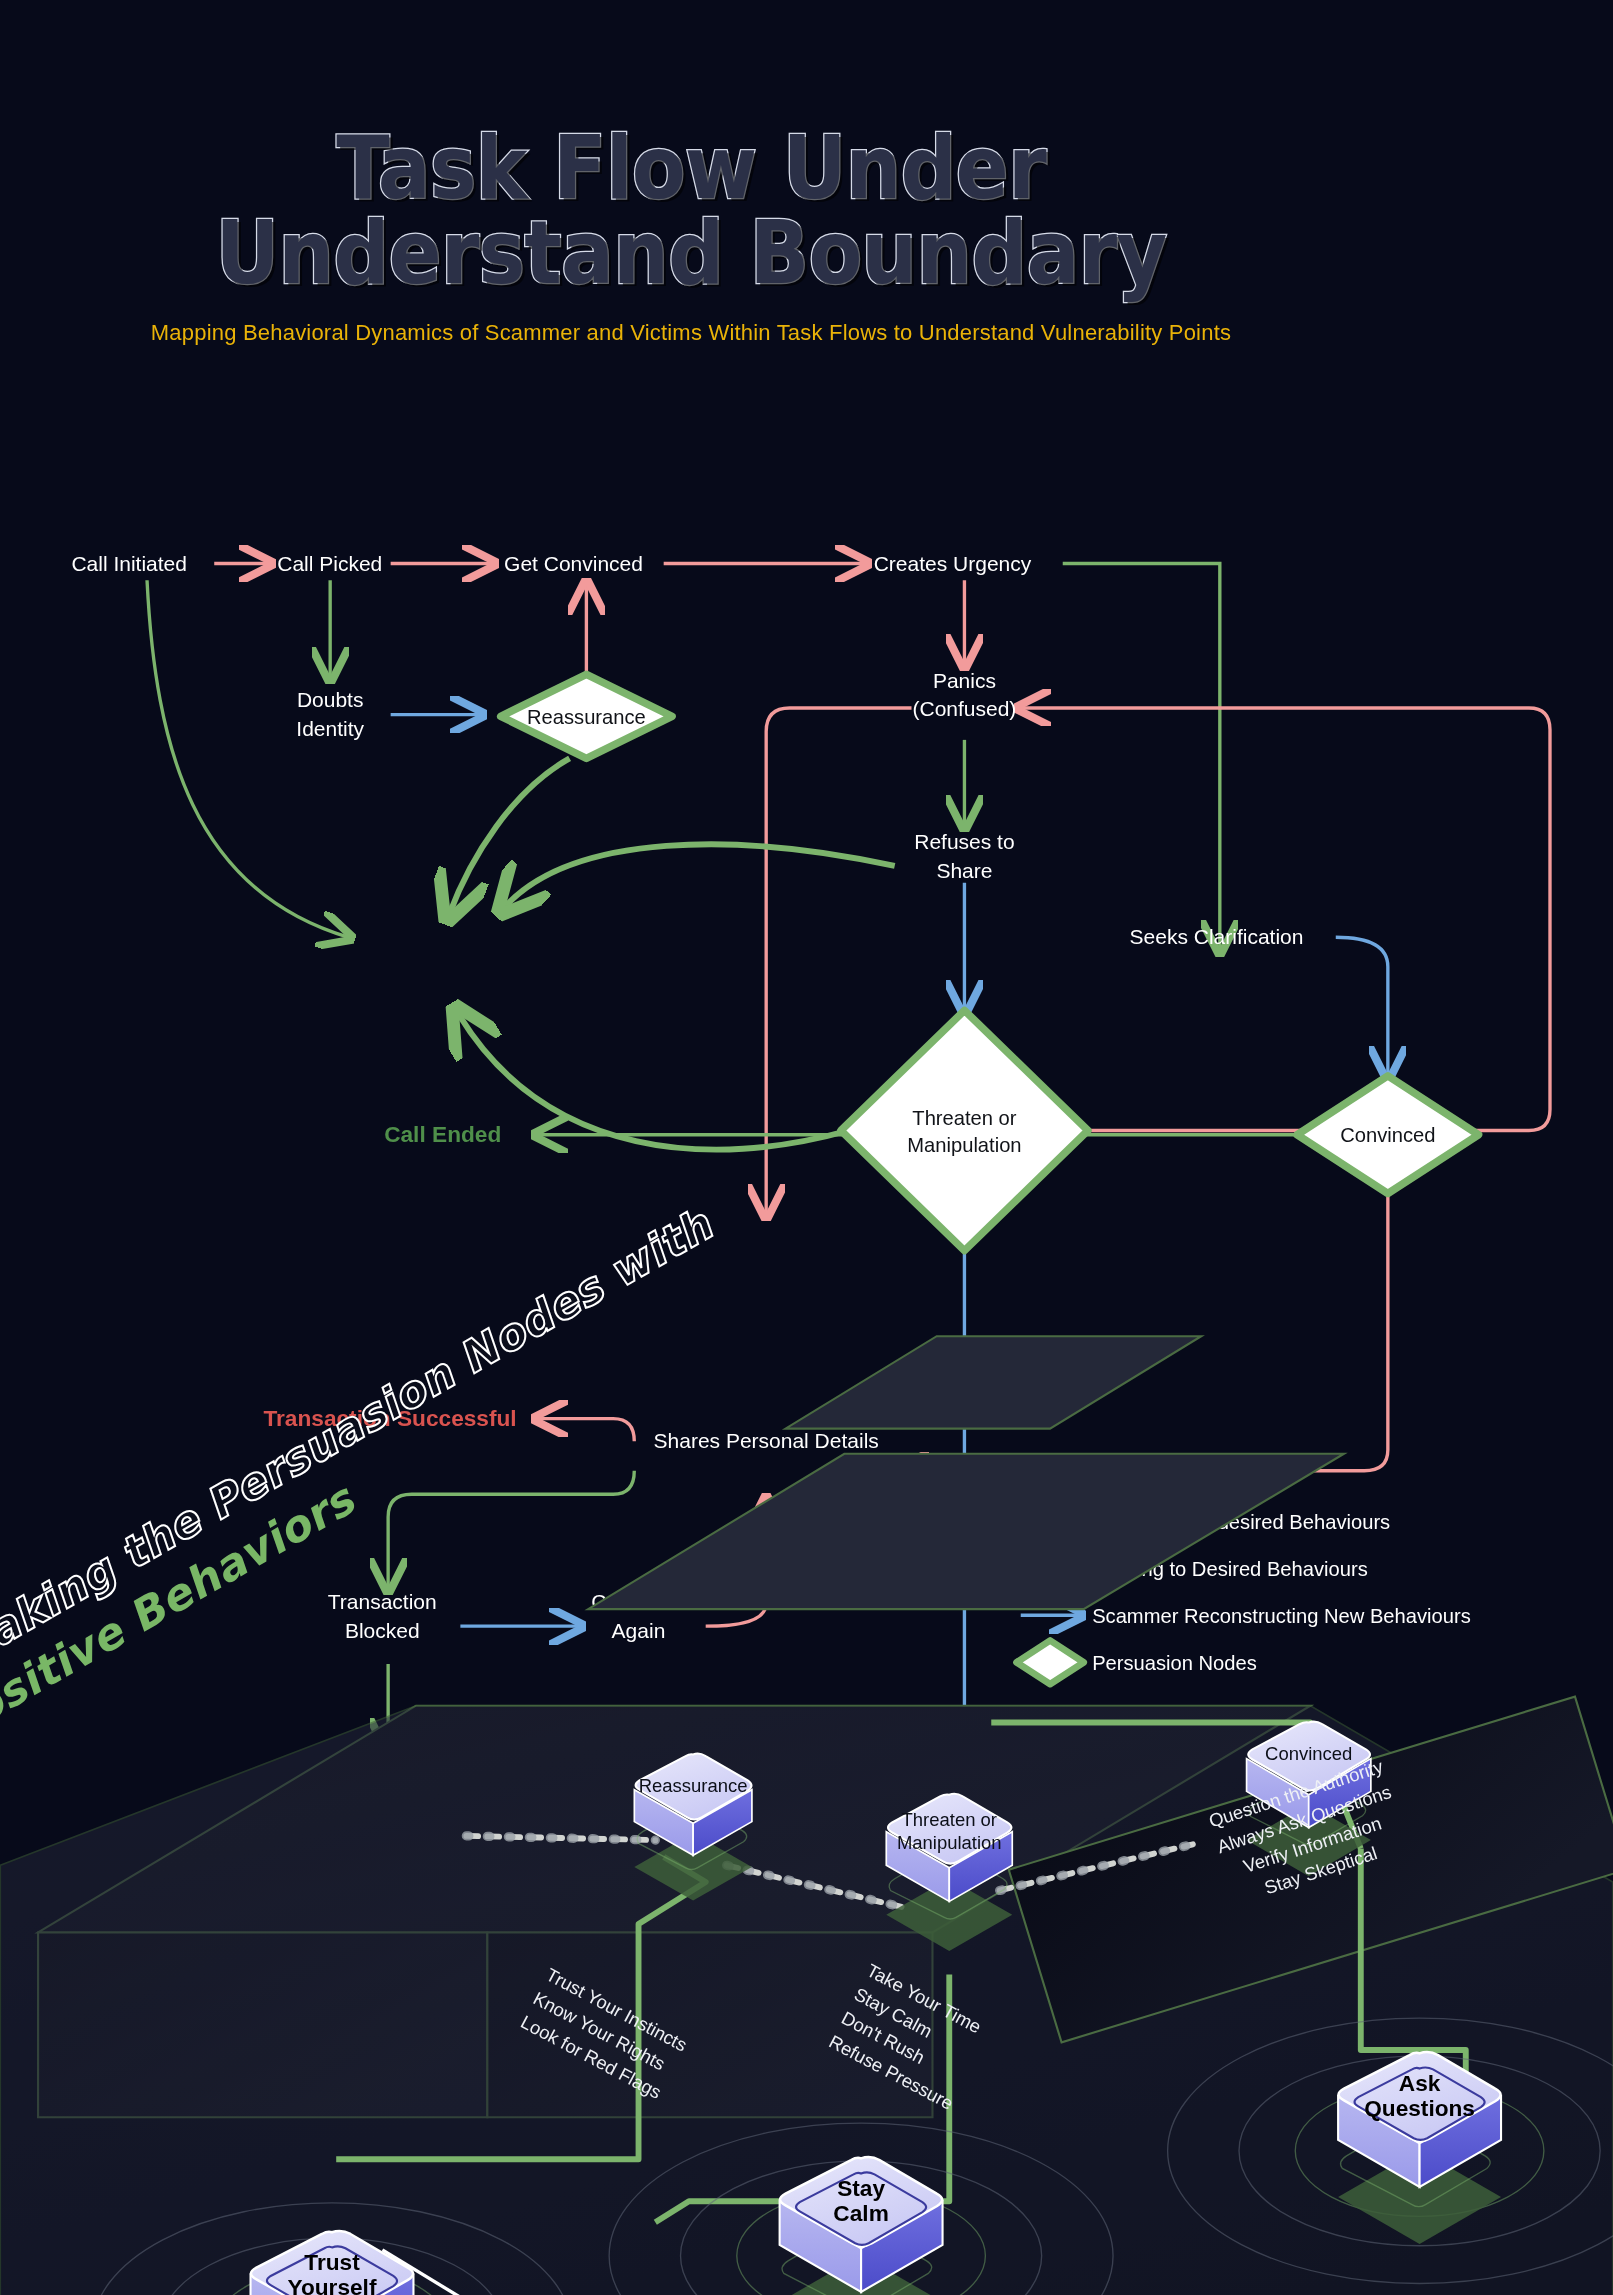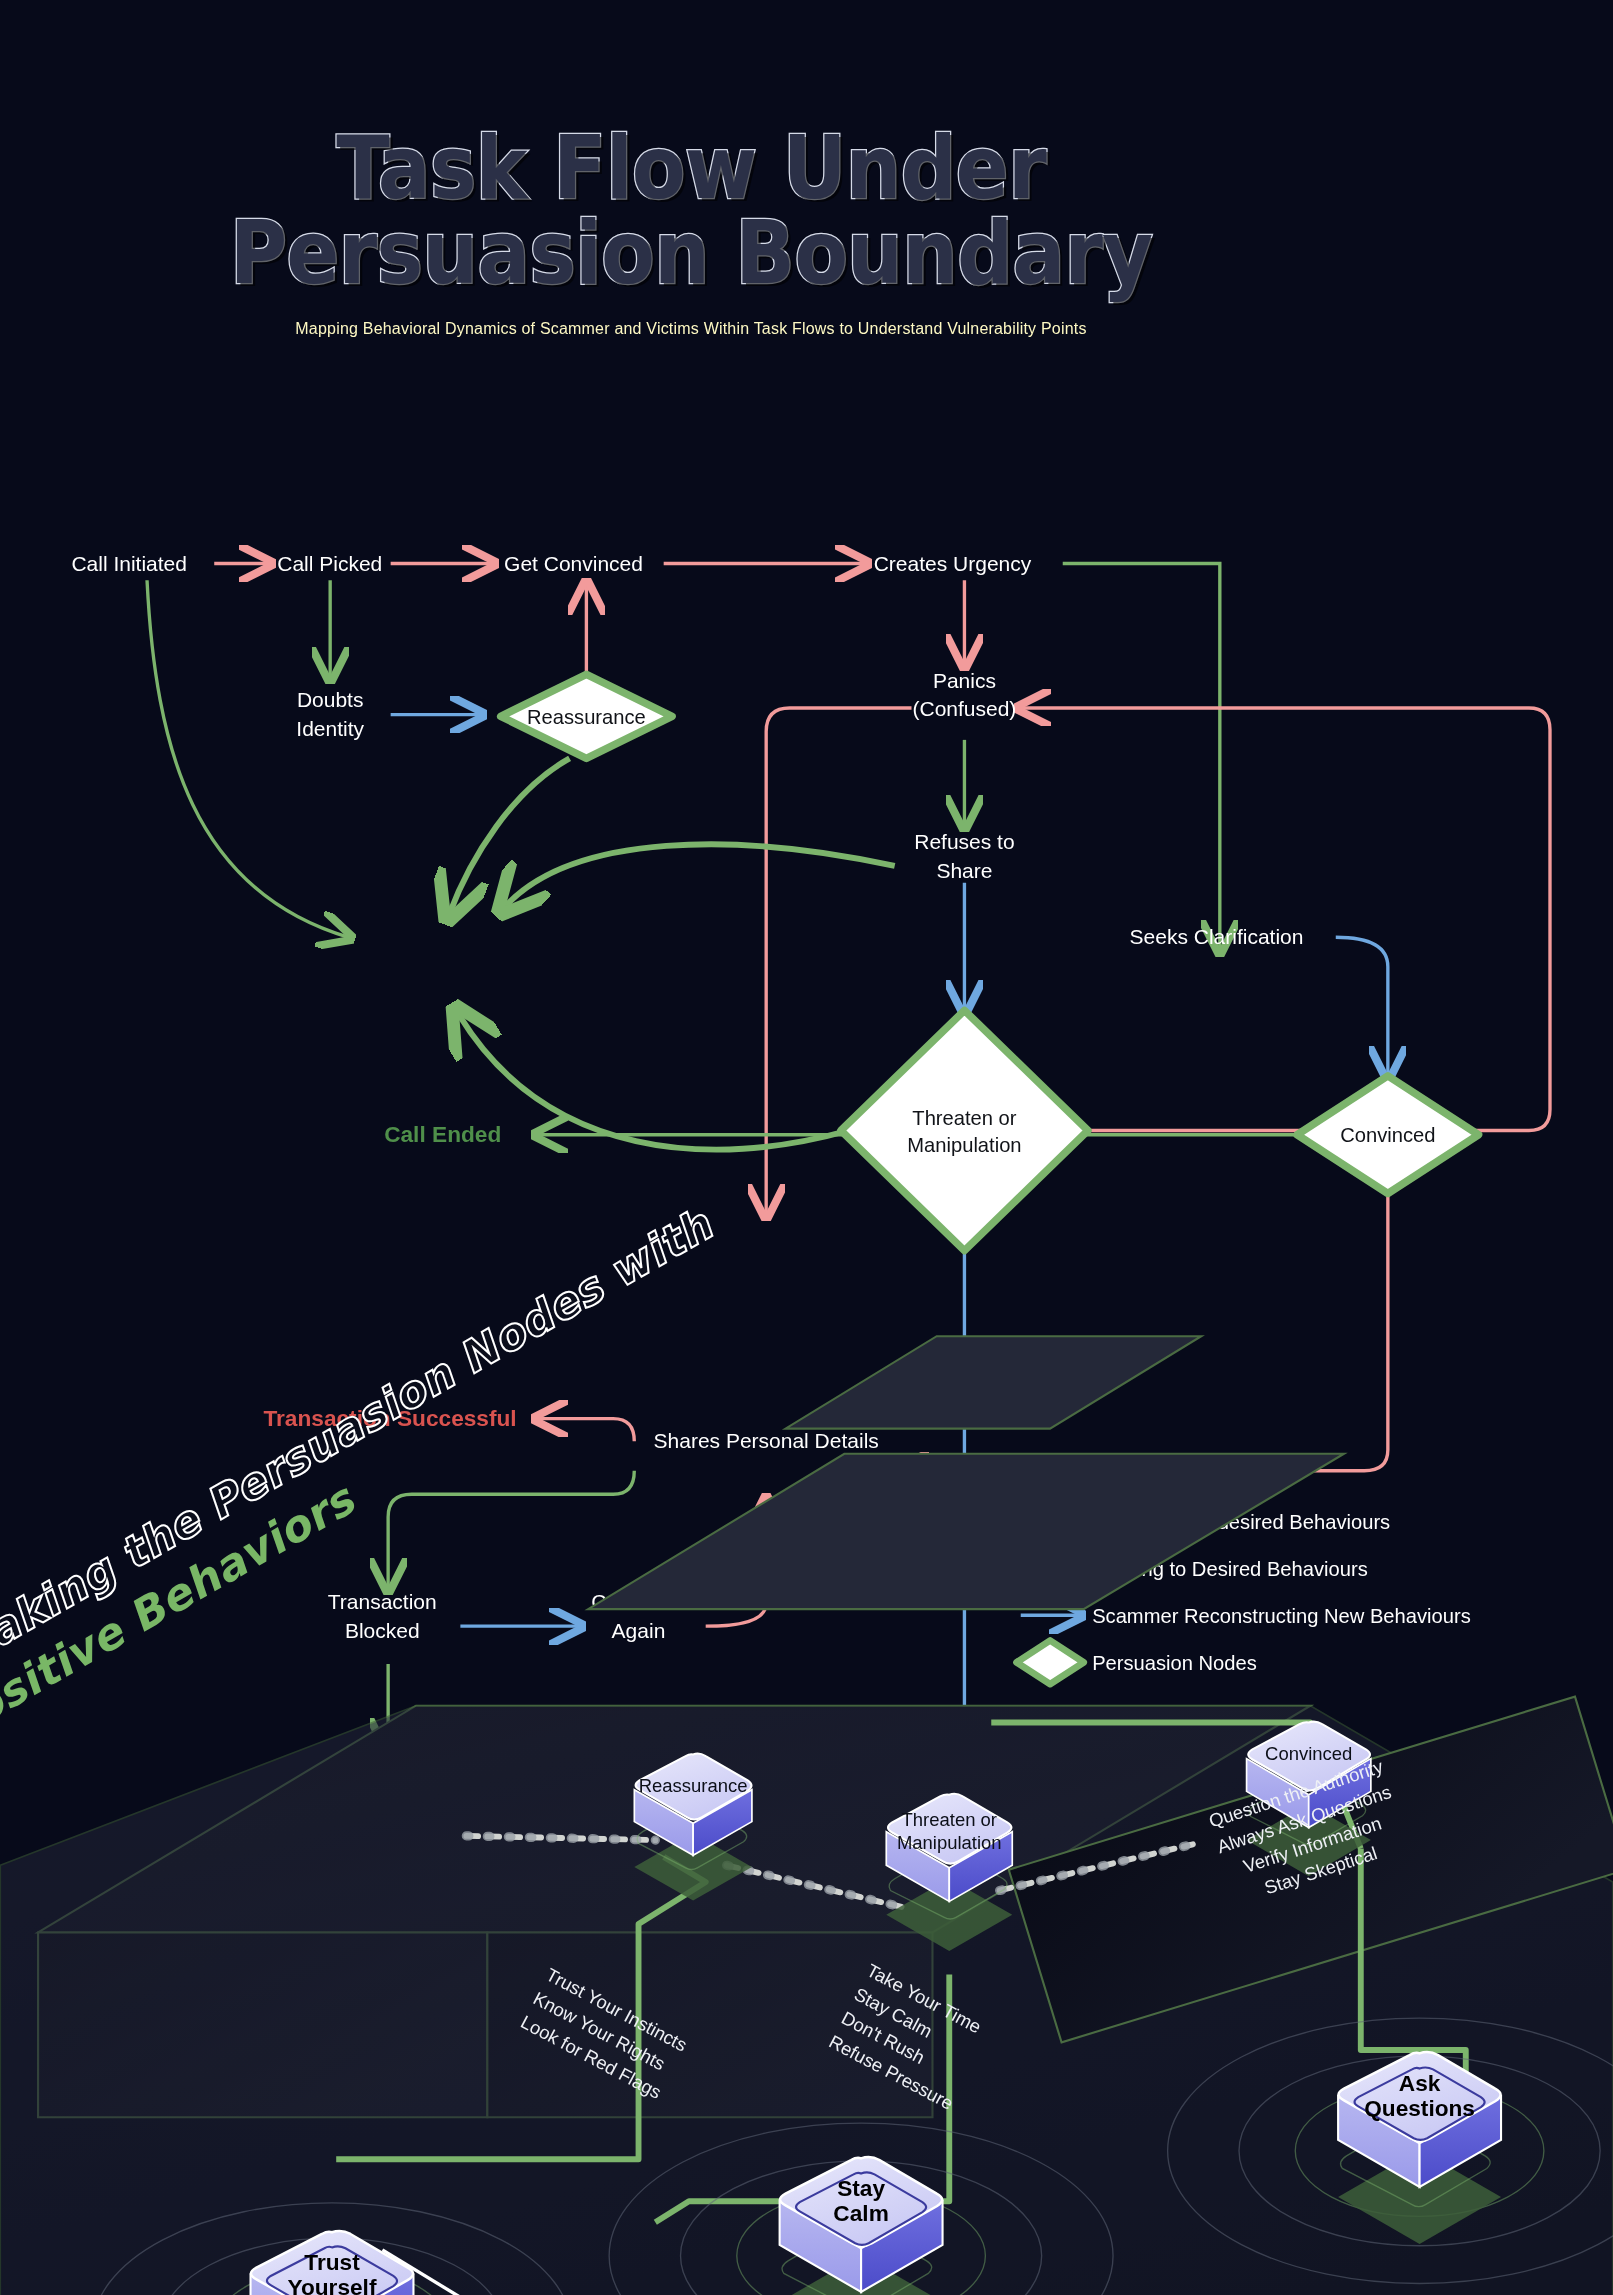--- a/index.html
+++ b/index.html
@@ -11,21 +11,21 @@
   .hdr{position:absolute;left:0;top:126px;width:1382px;text-align:center;}
   .title-line{
      font-size:87px;line-height:0.98;font-weight:bold;letter-spacing:-0.8px;
      color:#2b3047;
      -webkit-text-stroke:2.5px #d6dbe8;
      paint-order:stroke fill;
      text-shadow:3.4px 3.4px 0 rgba(0,0,0,.55);
      font-family:"DejaVu Sans","Liberation Sans",sans-serif;
      font-stretch:condensed;
   }
-  .subtitle{margin-top:23.5px;font-size:16px;color:#fef9c3;letter-spacing:0.2px;}
+  .subtitle{margin-top:23.5px;font-size:22px;color:#eab308;letter-spacing:0.2px;}
 
   
   svg.flow{position:absolute;left:0;top:496px;width:1613px;height:849px;overflow:visible;}
   .n-lab{fill:#ffffff;font-size:25px;font-family:"Liberation Sans","DejaVu Sans",sans-serif;}
   .n-end{fill:#4f8f4a;font-size:27px;font-weight:bold;}
   .n-succ{fill:#d9534f;font-size:27px;font-weight:bold;}
   .dia-lab{fill:#111318;font-size:24px;}
   .leg-lab{fill:#ffffff;font-size:24px;}
   .dia{fill:#ffffff;stroke:#7cb46c;stroke-width:9;stroke-linejoin:round;}
   .e-red{stroke:#f29b9b;stroke-width:4;fill:none;}
@@ -54,21 +54,21 @@
        letter-spacing:0.4px;margin-top:8.4px;white-space:nowrap;
        font-family:"DejaVu Sans","Liberation Sans",sans-serif;}
 </style>
 </head>
 <body>
 
 <div id="root">
 
   <div class="hdr">
     <div class="title-line">Task Flow Under</div>
-    <div class="title-line">Persuasion Boundary</div>
+    <div class="title-line">Understand Boundary</div>
     <div class="subtitle">Mapping Behavioral Dynamics of Scammer and Victims Within Task Flows to Understand Vulnerability Points</div>
   </div>
 
   <svg class="flow" viewBox="0 0 1920 1010">
     <defs>
       <marker id="ar-r" markerWidth="11" markerHeight="11" refX="9" refY="5.5" orient="auto">
         <path d="M0,0 L11,5.5 L0,11" fill="none" stroke="#f29b9b" stroke-width="2.4" stroke-linecap="round" stroke-linejoin="round"></path>
       </marker>
       <marker id="ar-g" markerWidth="11" markerHeight="11" refX="9" refY="5.5" orient="auto">
         <path d="M0,0 L11,5.5 L0,11" fill="none" stroke="#7cb46c" stroke-width="2.4" stroke-linecap="round" stroke-linejoin="round"></path>

